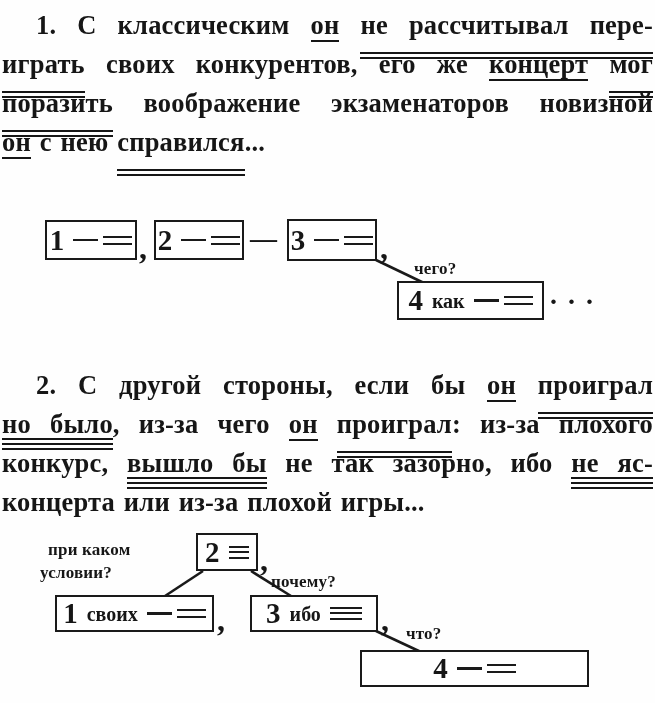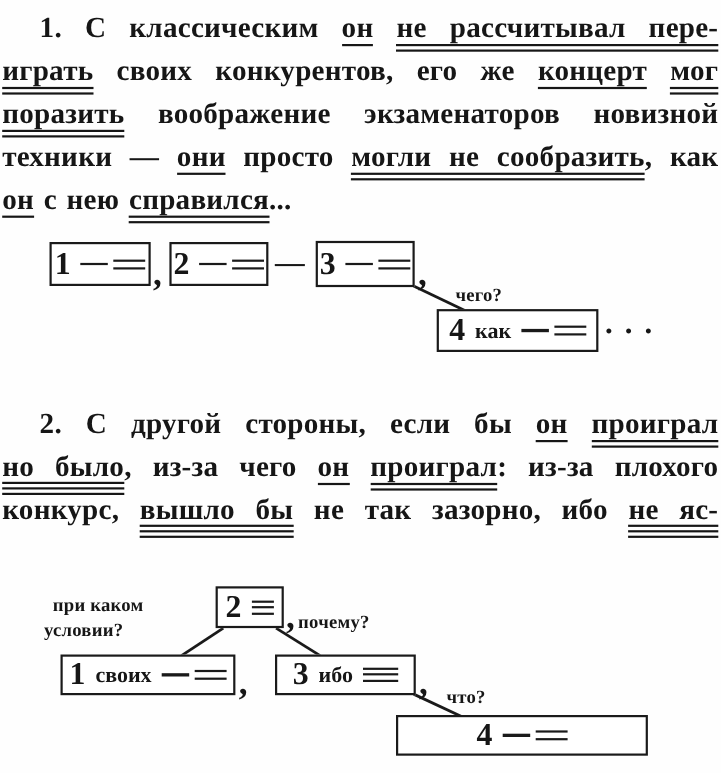--- a/index.html
+++ b/index.html
@@ -19,21 +19,21 @@
   .line.indent { padding-left:34px; }
   .line.last  { text-align-last:left; }
   
   .u1 {
     padding-bottom:2px;
     background-image:linear-gradient(#161616,#161616);
     background-repeat:no-repeat; background-size:100% 2px;
     background-position:0 100%;
   }
   .u2 {
-    padding-bottom:7px;
+    padding-bottom:19px;
     background-image:linear-gradient(#161616,#161616),linear-gradient(#161616,#161616);
     background-repeat:no-repeat; background-size:100% 2px,100% 2px;
     background-position:0 calc(100% - 5px),0 100%;
   }
   .u3 {
     padding-bottom:11px;
     background-image:linear-gradient(#161616,#161616),linear-gradient(#161616,#161616),linear-gradient(#161616,#161616);
     background-repeat:no-repeat; background-size:100% 2px,100% 2px,100% 2px;
     background-position:0 calc(100% - 10px),0 calc(100% - 5px),0 100%;
   }
@@ -60,21 +60,20 @@
   .ellip { position:absolute; font-size:28px; font-weight:600; line-height:40px; letter-spacing:2px; }
   .connectors { position:absolute; left:0; top:0; }
 </style>
 </head>
 <body>
 
 <div class="para" style="top:6px;">
   <div class="line indent"><span>1. С классическим </span><span class="u1">он</span><span> </span><span class="u2">не рассчитывал пере-</span></div>
   <div class="line"><span class="u2">играть</span><span> своих конкурентов, его же </span><span class="u1">концерт</span><span> </span><span class="u2">мог</span></div>
   <div class="line"><span class="u2">поразить</span><span> воображение экзаменаторов новизной</span></div>
-  <div class="line"><span>техники — </span><span class="u1">они</span><span> просто </span><span class="u2">могли не сообразить</span><span>, как</span></div>
   <div class="line last"><span class="u1">он</span><span> с нею </span><span class="u2">справился</span><span>...</span></div>
 </div>
 
 <div class="diagram" style="top:215px; height:135px;">
   <svg class="connectors" width="655" height="135">
     <line x1="376" y1="45" x2="424" y2="68" stroke="#1a1a1a" stroke-width="2.6"></line>
   </svg>
   <div class="cbox" style="left:45px; top:5px; width:92px; height:40px;">
     <span class="num">1</span>
     <span class="syms">
@@ -108,36 +107,37 @@
         <span class="sym-eq2"></span>
       </span>
   </div>
   <span class="ellip" style="left:550px; top:60px;">. . .</span>
 </div>
 
 <div class="para" style="top:366px;">
   <div class="line indent"><span>2. С другой стороны, если бы </span><span class="u1">он</span><span> </span><span class="u2">проиграл</span></div>
   <div class="line"><span class="u3">но было</span><span>, из-за чего </span><span class="u1">он</span><span> </span><span class="u2">проиграл</span><span>: из-за плохого</span></div>
   <div class="line"><span>конкурс, </span><span class="u3">вышло бы</span><span> не так зазорно, ибо </span><span class="u3">не яс-</span></div>
+  <div class="line last"><span>концерта или из-за плохой игры...</span></div>
 </div>
 
 <div class="diagram" style="top:528px; height:175px;">
   <svg class="connectors" width="655" height="175">
     <line x1="203" y1="43" x2="165" y2="68" stroke="#1a1a1a" stroke-width="2.6"></line>
     <line x1="251" y1="43" x2="291" y2="68" stroke="#1a1a1a" stroke-width="2.6"></line>
     <line x1="376" y1="103" x2="421" y2="124" stroke="#1a1a1a" stroke-width="2.6"></line>
   </svg>
   <span class="qlabel" style="left:48px; top:12px;">при каком</span>
   <span class="qlabel" style="left:40px; top:35px;">условии?</span>
   <div class="cbox" style="left:196px; top:5px; width:62px; height:38px;">
     <span class="num">2</span>
     <span class="sym-eq3"></span>
   </div>
   <span class="punct" style="left:260px; top:12px;">,</span>
-  <span class="qlabel" style="left:271px; top:28px;">почему?</span>
+  <span class="qlabel" style="left:271px; top:44px;">почему?</span>
   <div class="cbox" style="left:55px; top:67px; width:159px; height:37px;">
     <span class="num">1</span>
     <span class="word">своих</span>
     <span class="syms">
         <span class="sym-sub"></span>
         <span class="sym-eq2"></span>
       </span>
   </div>
   <span class="punct" style="left:217px; top:72px;">,</span>
   <div class="cbox" style="left:250px; top:67px; width:128px; height:37px;">

